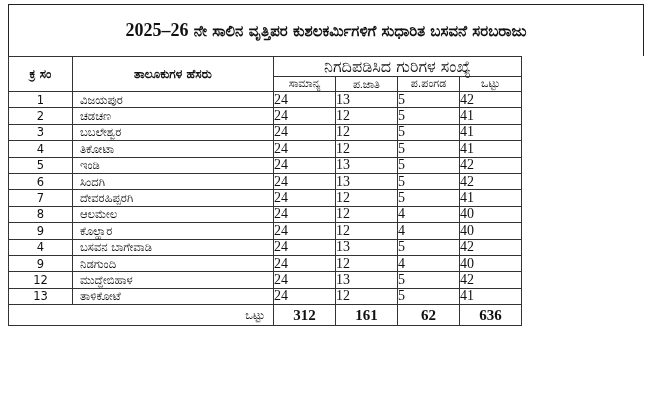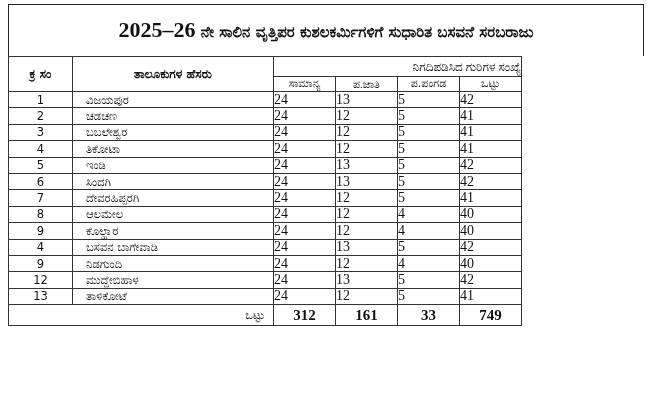--- a/index.html
+++ b/index.html
@@ -4,32 +4,32 @@
   <style>
     html, body { margin: 0; padding: 0; background: #ffffff; }
     body { width: 659px; height: 405px; position: relative; overflow: hidden; font-family: "DejaVu Sans", sans-serif; color: #111; }
     .doc { position: absolute; left: 8px; top: 4px; width: 636px; }
     .title-box {
       border: 1.5px solid #222; border-bottom: none;
       height: 52px; box-sizing: border-box;
       display: flex; flex-direction: column; justify-content: center; align-items: center;
       font-weight: bold; font-size: 15px; line-height: 22px;
     }
-    .title-box .year { font-family: "Liberation Serif", serif; font-size: 22px; margin-top: 40px; }
+    .title-box .year { font-family: "Liberation Serif", serif; font-size: 18px; margin-top: 40px; }
     table { border-collapse: collapse; width: 514px; table-layout: fixed; }
     td, th { border: 1.2px solid #333; padding: 0; height: 15px; font-size: 11.5px; line-height: 14px; font-weight: normal; }
     th { font-size: 11.5px; }
     .c-no { width: 63px; text-align: center; }
-    .c-name { width: 200px; text-align: left; padding-left: 13px; box-sizing: border-box; }
+    .c-name { width: 200px; text-align: left; padding-left: 7px; box-sizing: border-box; }
     .c-gen { width: 113px; }
     .c-sc { width: 85px; font-family: Liberation Serif, serif; }
     .c-st { width: 78px; }
     .c-tot { width: 97px; }
     .num { font-family: "Liberation Serif", serif; font-size: 14px; }
-    .hdr-main { height: 19px; text-align: right; font-size: 12px; font-family: Liberation Serif, serif; }
+    .hdr-main { height: 19px; text-align: center; font-size: 16px; }
     .hdr-sub { height: 14px; text-align: center; font-size: 11px; }
     .hdr-rowspan { text-align: center; font-size: 12px; font-weight: bold; }
     .total-label { text-align: right; padding-right: 8px; font-size: 11.5px; }
     .total-num { text-align: center; font-family: "Liberation Serif", serif; font-weight: bold; font-size: 15px; height: 20px; }
     tr.data td { height: 15.4px; }
   </style>
 </head>
 <body>
 
 <div class="doc">
@@ -156,18 +156,18 @@
         <td class="c-name">ತಾಳಿಕೋಟೆ</td>
         <td class="num">24</td>
         <td class="num">12</td>
         <td class="num">5</td>
         <td class="num">41</td>
       </tr>
       <tr>
         <td class="total-label" colspan="2">ಒಟ್ಟು</td>
         <td class="total-num">312</td>
         <td class="total-num">161</td>
-        <td class="total-num">33</td>
-        <td class="total-num">749</td>
+        <td class="total-num">62</td>
+        <td class="total-num">636</td>
       </tr>
     </tbody>
   </table>
 </div>
 
 </body></html>

